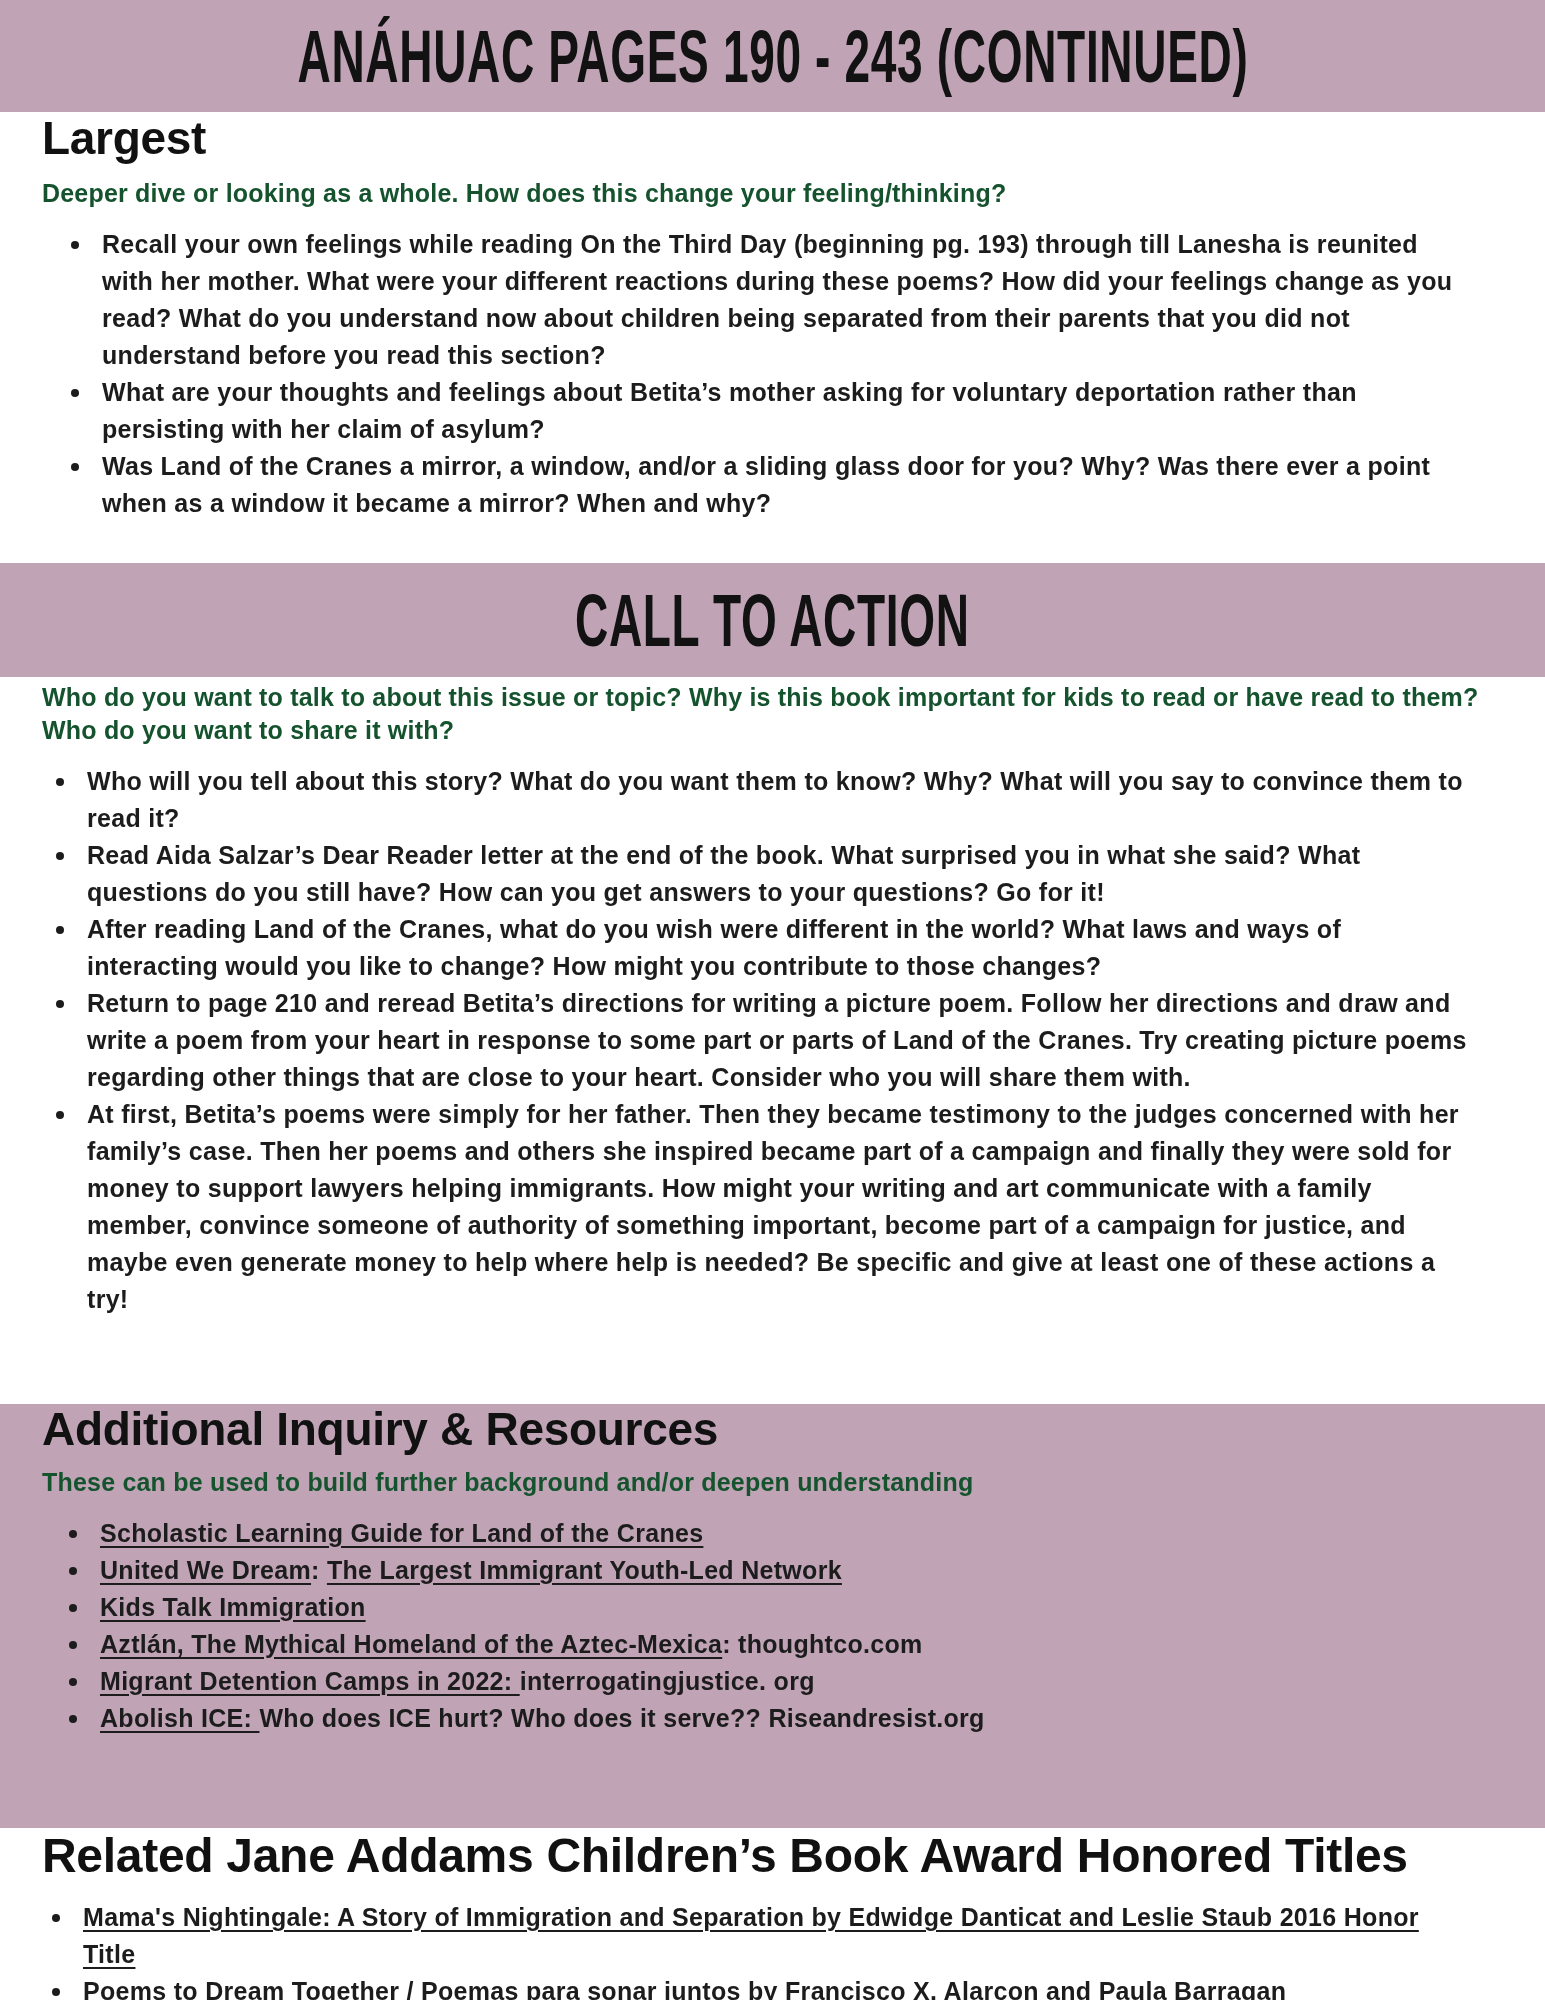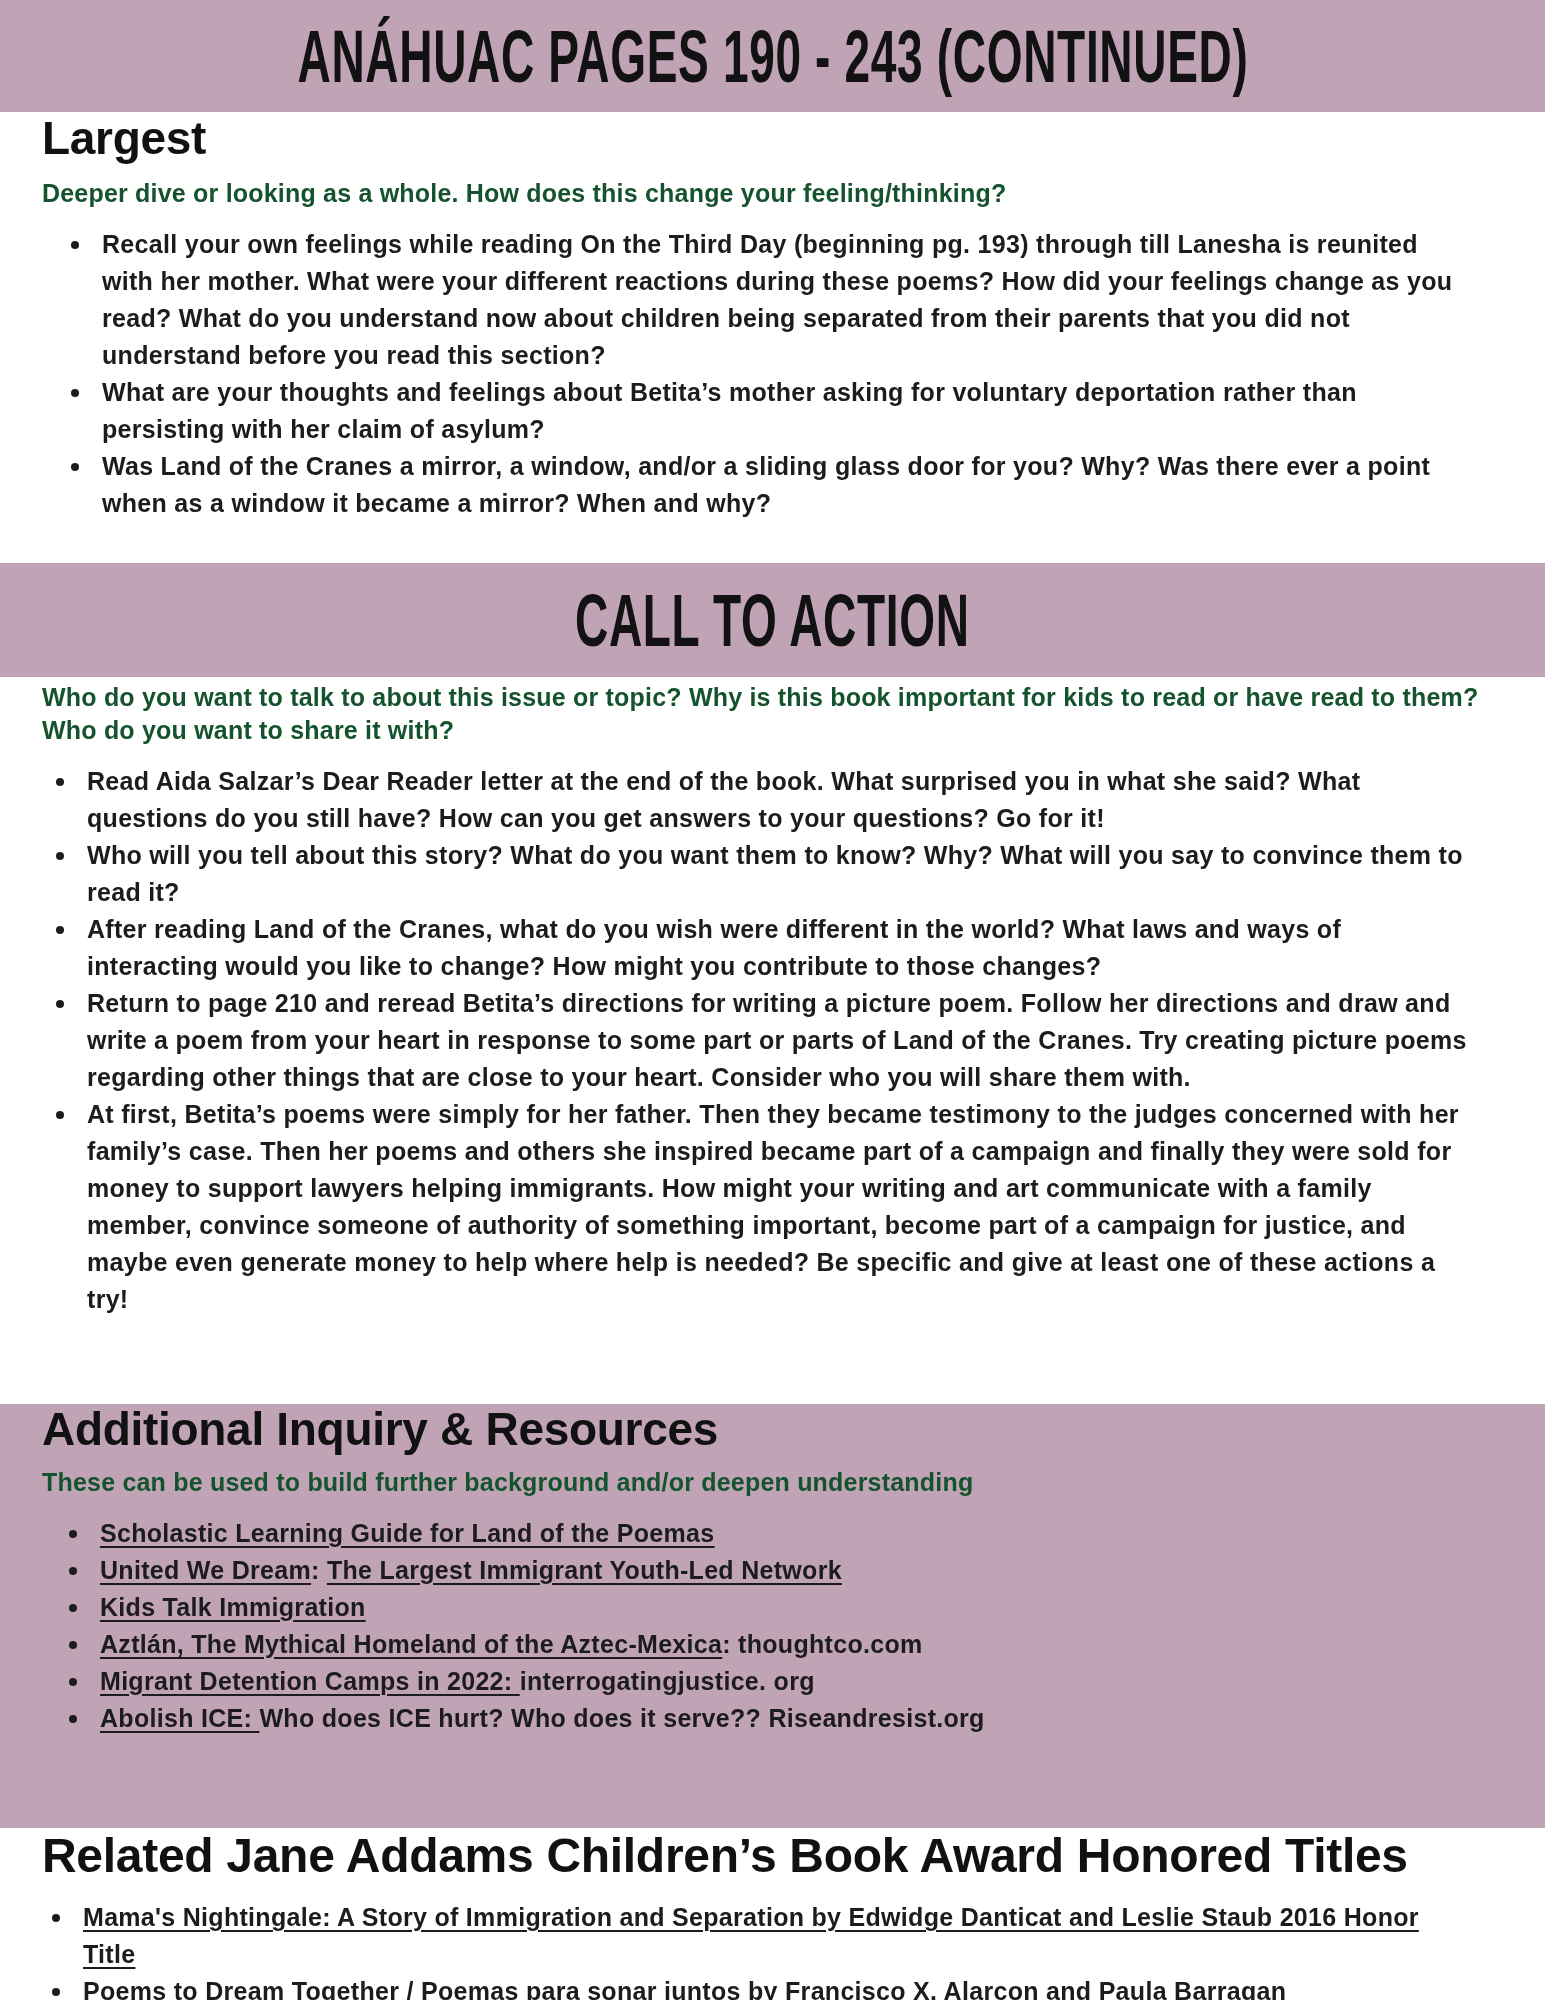--- a/index.html
+++ b/index.html
@@ -120,33 +120,33 @@
       </ul>
   </section>
 
   <header class="banner cta-banner">
     <h1 class="display-title">CALL TO ACTION</h1>
   </header>
 
   <section class="block cta-body">
     <p class="intro">Who do you want to talk to about this issue or topic? Why is this book important for kids to read or have read to them? Who do you want to share it with?</p>
     <ul class="bullets cta-list">
+        <li>Who will you tell about this story? What do you want them to know? Why? What will you say to convince them to read it?</li>
         <li>Read Aida Salzar’s Dear Reader letter at the end of the book. What surprised you in what she said? What questions do you still have? How can you get answers to your questions? Go for it!</li>
-        <li>Who will you tell about this story? What do you want them to know? Why? What will you say to convince them to read it?</li>
         <li>After reading Land of the Cranes, what do you wish were different in the world? What laws and ways of interacting would you like to change? How might you contribute to those changes?</li>
         <li>Return to page 210 and reread Betita’s directions for writing a picture poem. Follow her directions and draw and write a poem from your heart in response to some part or parts of Land of the Cranes. Try creating picture poems regarding other things that are close to your heart. Consider who you will share them with.</li>
         <li>At first, Betita’s poems were simply for her father. Then they became testimony to the judges concerned with her family’s case. Then her poems and others she inspired became part of a campaign and finally they were sold for money to support lawyers helping immigrants. How might your writing and art communicate with a family member, convince someone of authority of something important, become part of a campaign for justice, and maybe even generate money to help where help is needed? Be specific and give at least one of these actions a try!</li>
       </ul>
   </section>
 
   <section class="block resources">
     <h2 class="section-heading">Additional Inquiry &amp; Resources</h2>
     <p class="intro">These can be used to build further background and/or deepen understanding</p>
     <ul class="bullets resources-list">
-        <li><span class="link-underline">Scholastic Learning Guide for Land of the Poemas</span></li>
+        <li><span class="link-underline">Scholastic Learning Guide for Land of the Cranes</span></li>
         <li><span class="link-underline">United We Dream</span><span class="plain-seg">: </span><span class="link-underline">The Largest Immigrant Youth-Led Network</span></li>
         <li><span class="link-underline">Kids Talk Immigration</span></li>
         <li><span class="link-underline">Aztlán, The Mythical Homeland of the Aztec-Mexica</span><span class="plain-seg">: thoughtco.com</span></li>
         <li><span class="link-underline">Migrant Detention Camps in 2022: </span><span class="plain-seg"> interrogatingjustice. org</span></li>
         <li><span class="link-underline">Abolish ICE: </span><span class="plain-seg">Who does ICE hurt? Who does it serve?? Riseandresist.org</span></li>
       </ul>
   </section>
 
   <section class="block related">
     <h2 class="section-heading">Related Jane Addams Children’s Book Award Honored Titles</h2>

